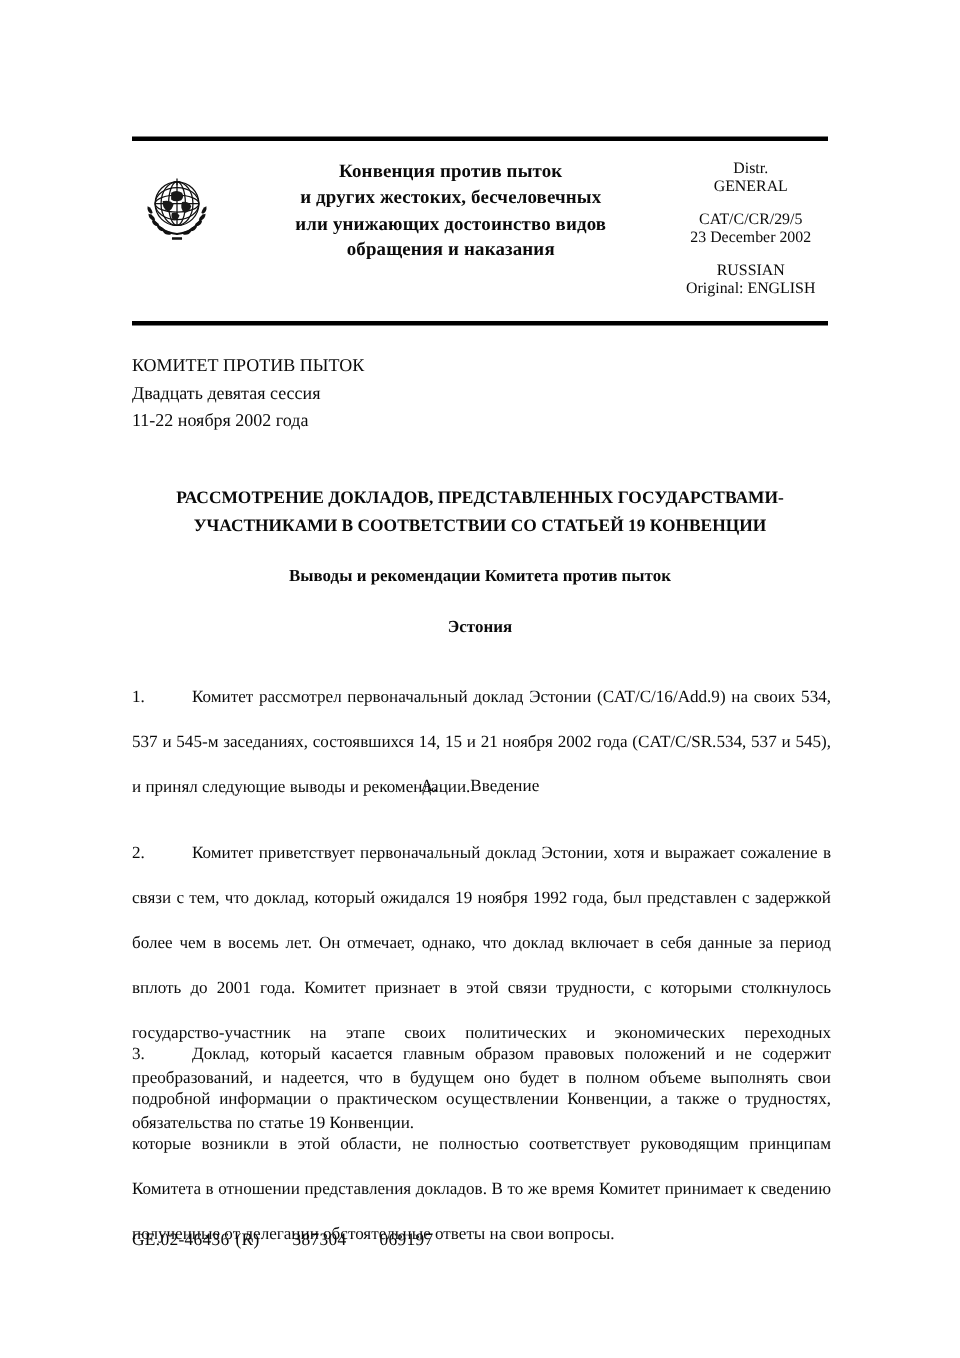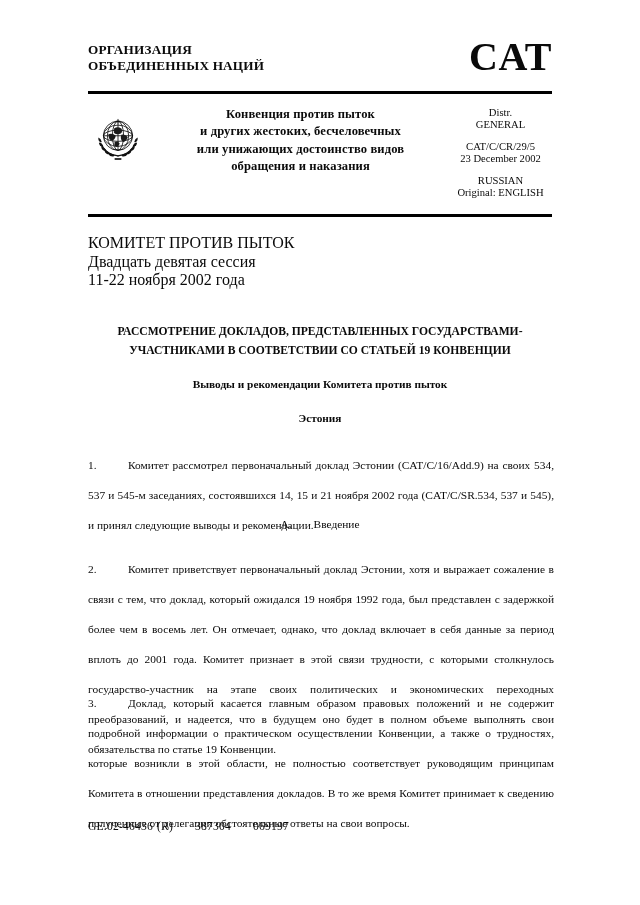--- a/index.html
+++ b/index.html
@@ -96,21 +96,21 @@
   .distr .grp { margin-bottom: 9px; }
   .distr .grp:last-child { margin-bottom: 0; }
   .distr span { display: block; white-space: nowrap; }
 
   
   .committee {
     position: absolute;
     left: 88px;
     top: 234px;
     width: 464px;
-    font-size: 16px;
+    font-size: 12px;
     line-height: 18.6px;
   }
   .committee span { display: block; }
 
   
   .doc-title {
     position: absolute;
     left: 88px;
     top: 323px;
     width: 464px;
@@ -177,27 +177,20 @@
   }
   .footer .fcode { margin-right: 4px; }
   .footer .frev { margin-right: 22px; }
   .footer .fd1 { margin-right: 22px; }
 </style>
 </head>
 <body>
 
 <div class="page">
 
-  <div class="masthead">
-    <div class="org-name">
-      <span>ОРГАНИЗАЦИЯ</span>
-      <span>ОБЪЕДИНЕННЫХ НАЦИЙ</span>
-    </div>
-    <div class="cat-logo">CAT</div>
-  </div>
 
   <div class="rule rule-top"></div>
 
   <div class="conv-block">
 
     <div class="un-emblem">
       <svg viewBox="0 0 100 100" width="56" height="56" aria-hidden="true">
         <g fill="none" stroke="#111111" stroke-width="1.5">
           <circle cx="50" cy="46" r="26"></circle>
           <ellipse cx="50" cy="46" rx="26" ry="10"></ellipse>

